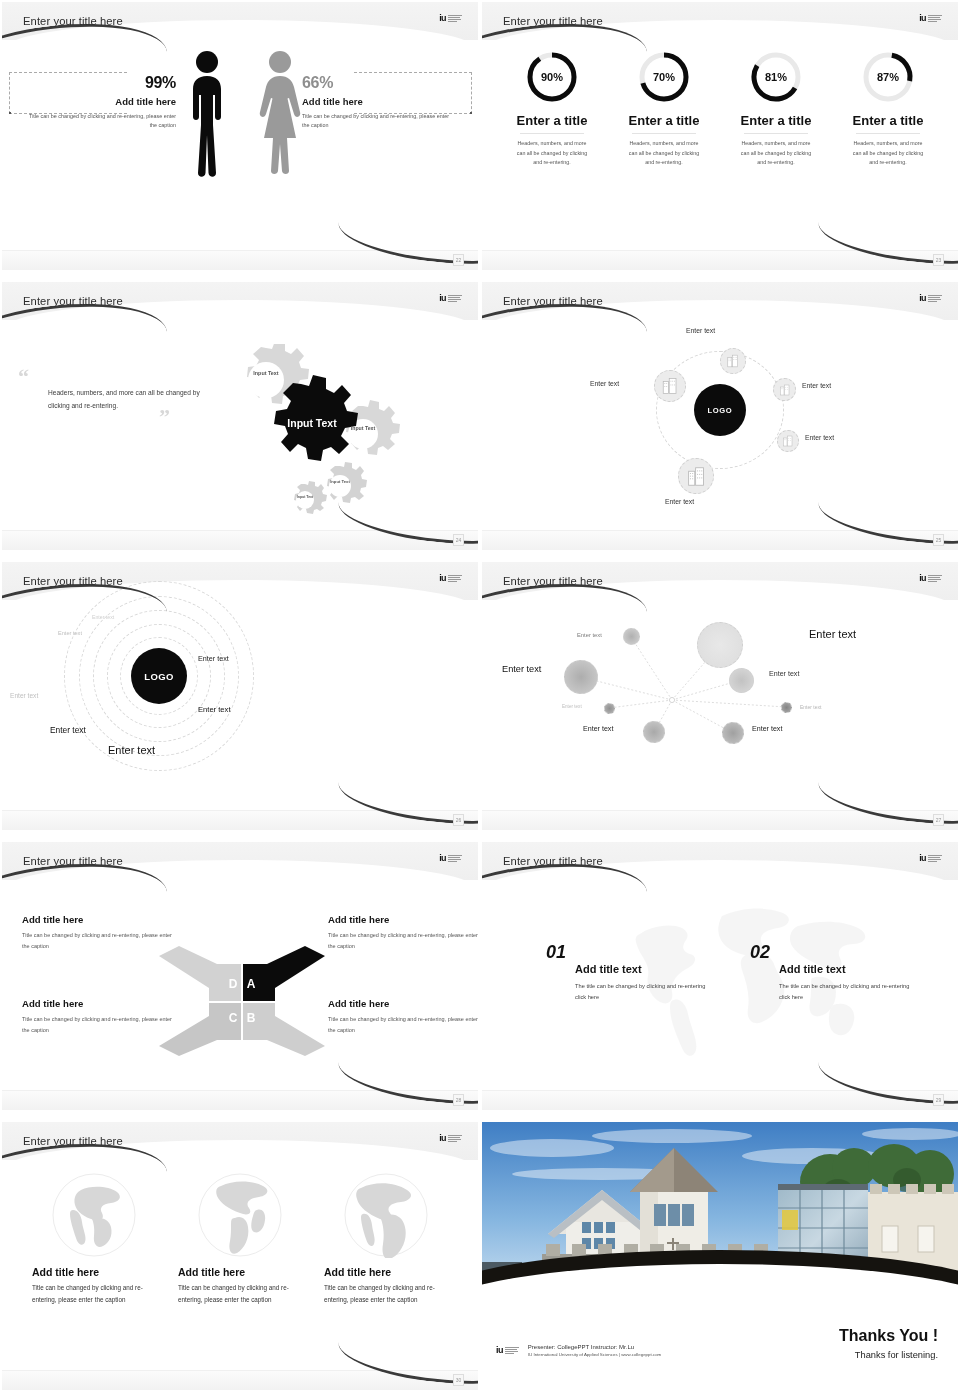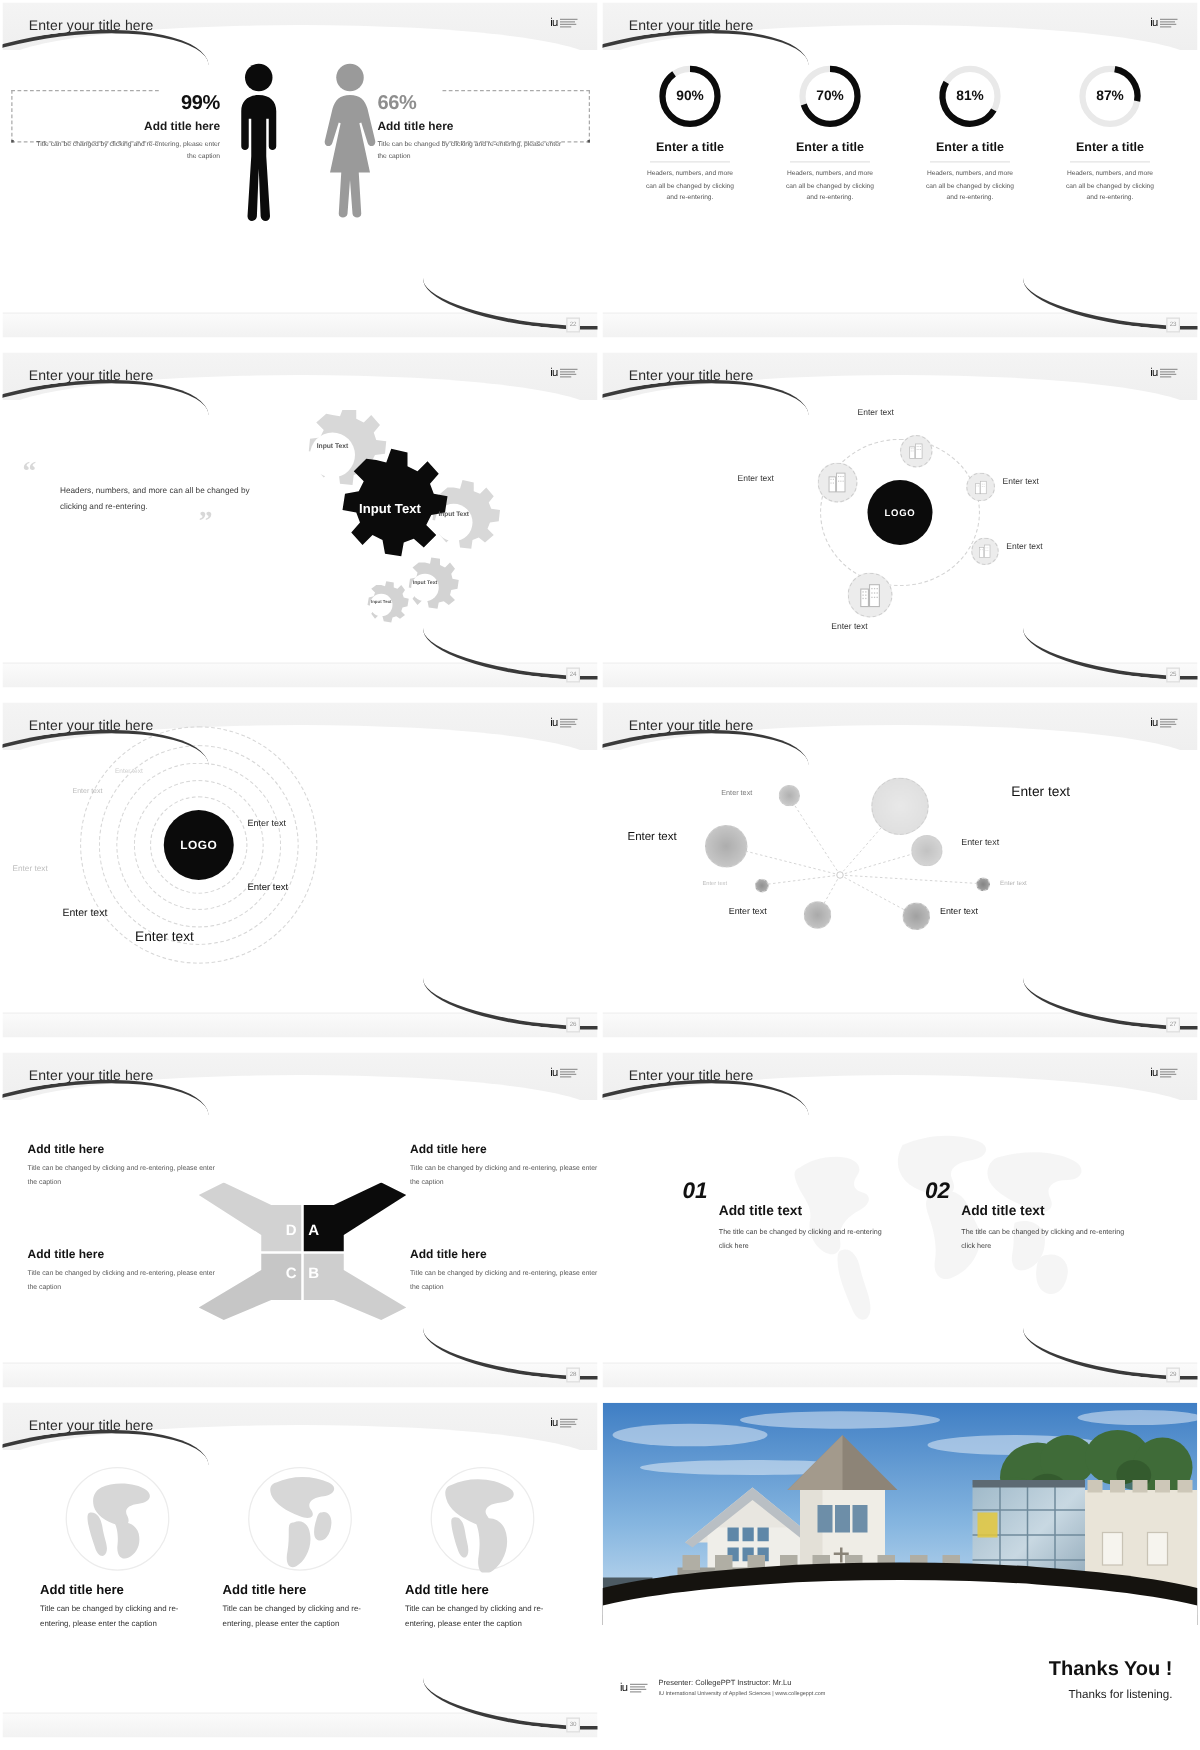--- a/index.html
+++ b/index.html
@@ -41,21 +41,21 @@
     border-radius: 100% 100% 0 0 / 100% 100% 0 0;
   }
   .title {
     position: absolute; left: 21px; top: 13px;
     font-size: 11.2px; color: #2b2b2b;
     letter-spacing: .1px;
     z-index: 6;
   }
   
   .logo { position: absolute; right: 16px; top: 12px; display: flex; align-items: flex-start; gap: 2px; z-index: 7;}
-  .logo-iu { font-size: 9px; font-weight: normal; color: #111; letter-spacing: -.6px; line-height: 8px; text-align: center;}
+  .logo-iu { font-size: 9px; font-weight: bold; color: #111; letter-spacing: -.6px; line-height: 8px; text-align: center;}
   .logo-lines { display: flex; flex-direction: column; gap: 1px; padding-top: 1px;}
   .logo-lines i { display: block; width: 14px; height: 1px; background: #999; }
   .logo-lines i:nth-child(2) { width: 12px; }
   .logo-lines i:nth-child(3) { width: 13px; }
   .logo-lines i:nth-child(4) { width: 9px; }
   
   .swoosh-tl {
     position: absolute; left: -64px; top: 24px;
     width: 230px; height: 80px;
     border-top: 3.4px solid #3a3a3a;
@@ -105,30 +105,30 @@
   .p-female { left: 253px; }
 
   
   .don-row { display: flex; justify-content: center; gap: 20px; padding-top: 4px; }
   .don-cell { width: 92px; text-align: center; }
   .don { position: relative; width: 54px; height: 54px; margin: 0 auto; }
   .don-val {
     position: absolute; inset: 0; display: flex; align-items: center; justify-content: center;
     font-size: 11px; font-weight: bold; color: #111;
   }
-  .don-t { font-size: 10px; font-weight: bold; color: #111; margin-top: 9px; }
+  .don-t { font-size: 13px; font-weight: bold; color: #111; margin-top: 9px; }
   .don-rule { width: 64px; height: 1px; background: #e3e3e3; margin: 5px auto 0; }
   .don-d { font-size: 5.3px; color: #555; line-height: 9.6px; margin-top: 5px; padding: 0 8px; }
 
   
   .quote-wrap { position: absolute; left: 16px; top: 44px; width: 190px; }
   .qm { font-size: 22px; color: #d8d8d8; font-weight: bold; font-family: "Liberation Serif", serif; line-height: 14px;}
   .qm.close { text-align: right; margin-top: -2px; margin-right: 38px;}
   .qtext { font-size: 6.6px; color: #3b3b3b; line-height: 13px; padding-left: 30px; margin-top: 2px;}
-  .gears { position: absolute; left: 205px; top: 2px; width: 210px; height: 180px;}
+  .gears { position: absolute; left: 205px; top: 18px; width: 210px; height: 180px;}
   .gear-lbl { position: absolute; text-align: center; color: #555; font-weight: bold; line-height: 1.15; }
   .gear-lbl.dark { color: #fff; }
 
   
   .hub { position: relative; width: 100%; height: 100%; }
   .hub-core {
     position: absolute; left: 50%; top: 84px; transform: translate(-50%,-50%);
     width: 52px; height: 52px; border-radius: 50%; background: #0b0b0b;
     display: flex; align-items: center; justify-content: center;
     color: #fff; font-size: 7.6px; font-weight: bold; letter-spacing: .6px;
@@ -665,21 +665,21 @@
             <path d="M236 108c10-2 18 6 16 16-2 12-10 18-18 14-8-4-8-16-6-24 1-4 4-6 8-6z"></path>
           </g>
         </svg>
         <div class="n-item" style="left:64px;">
           <div class="n-num">01</div>
           <div>
             <div class="n-t">Add title text</div>
             <div class="n-d" style="width:135px;">The title can be changed by clicking and re-entering click here</div>
           </div>
         </div>
-        <div class="n-item" style="left:258px;justify-content:center;">
+        <div class="n-item" style="left:268px;justify-content:center;">
           <div class="n-num">02</div>
           <div>
             <div class="n-t">Add title text</div>
             <div class="n-d" style="width:135px;">The title can be changed by clicking and re-entering click here</div>
           </div>
         </div>
       </div>
       <div class="botline"></div>
       <div class="pgnum">29</div>
     </div>

